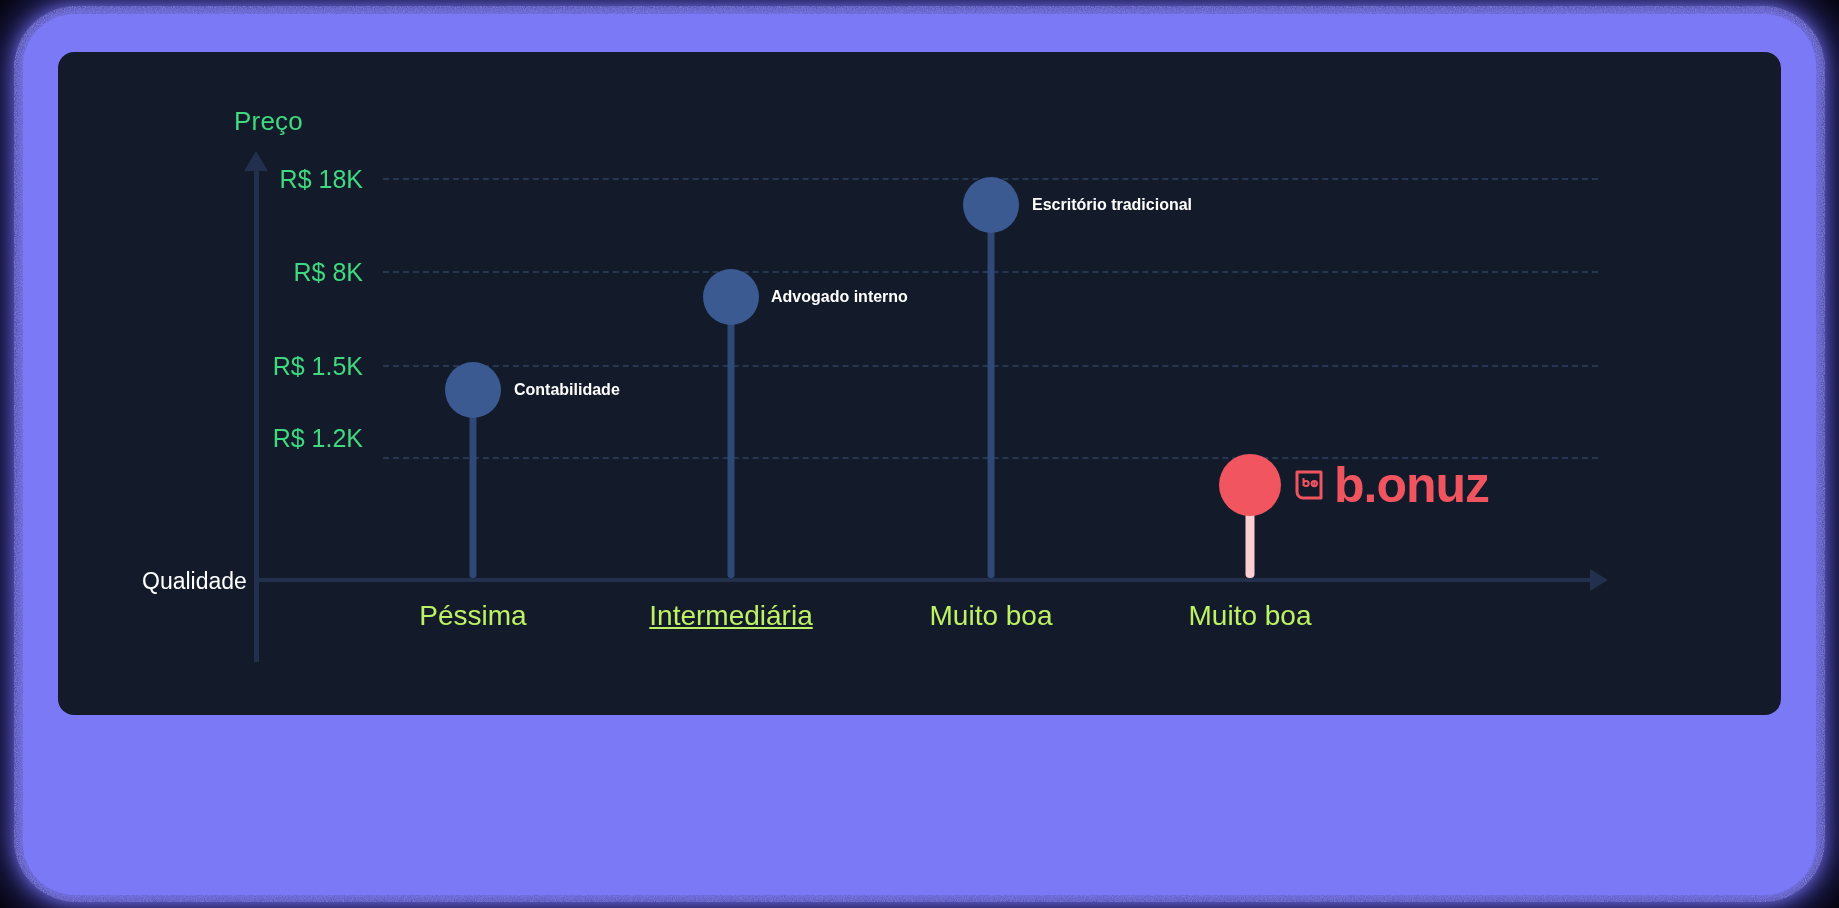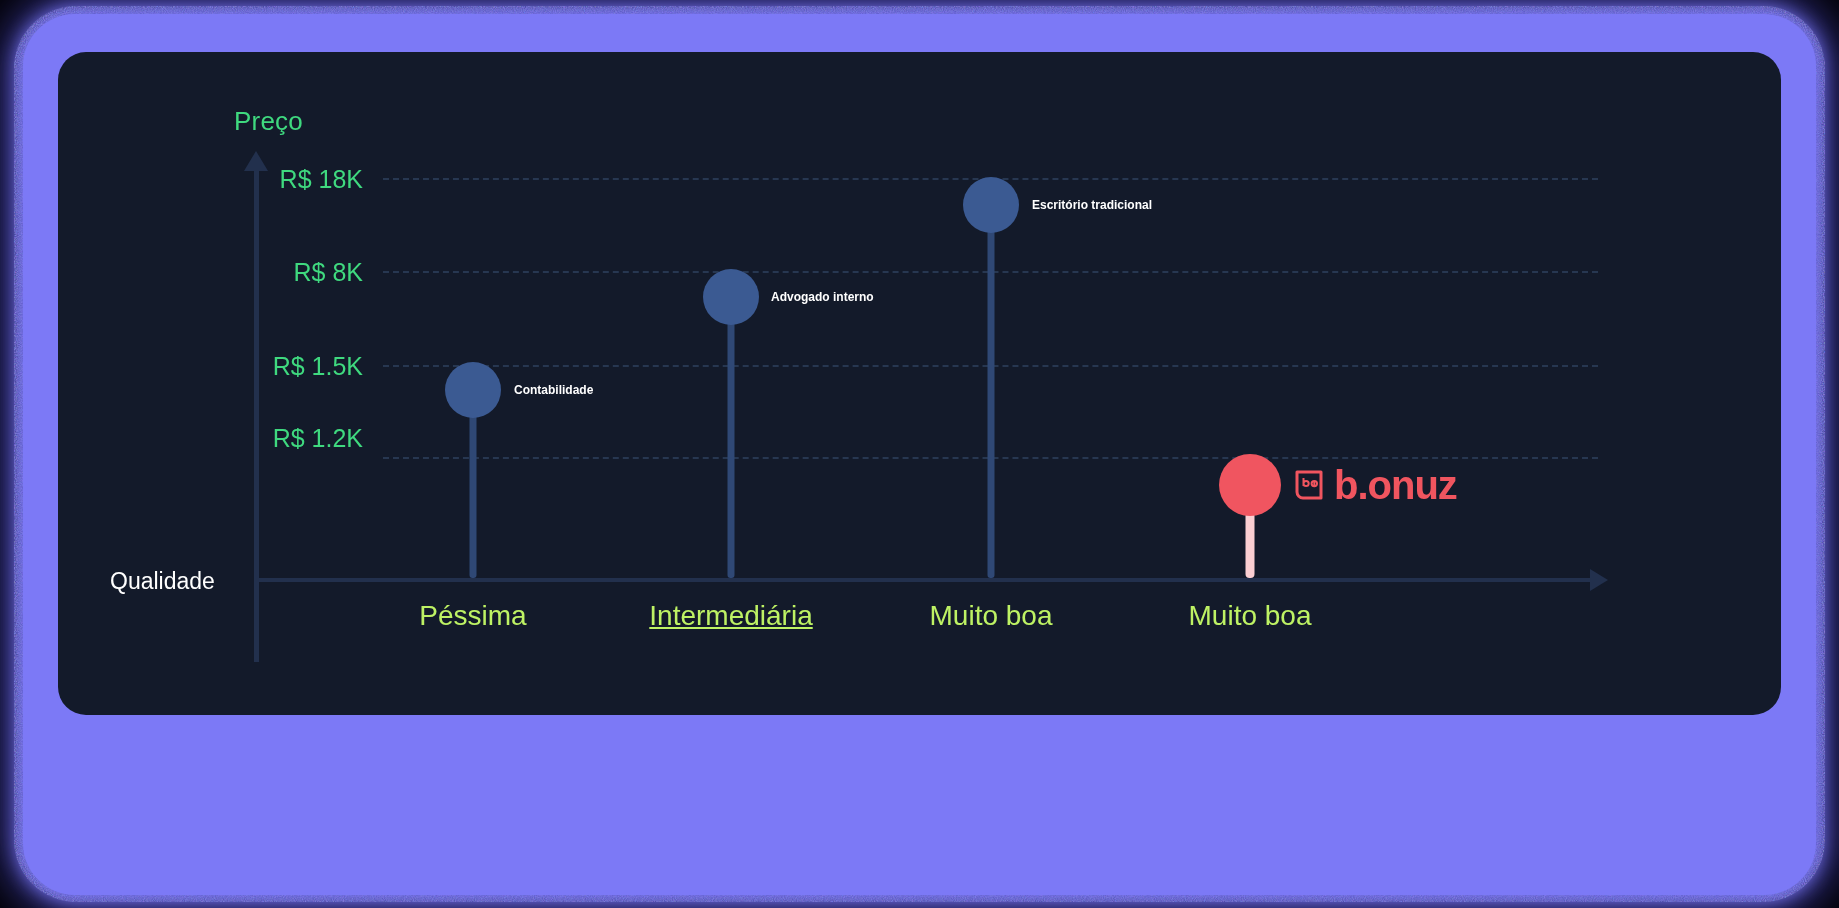--- a/index.html
+++ b/index.html
@@ -43,21 +43,21 @@
       0 0 40px 14px rgba(100,96,240,0.55),
       0 0 70px 26px rgba(80,76,230,0.28);
   }
 
   .panel {
     position: absolute;
     left: 58px;
     top: 52px;
     width: 1723px;
     height: 663px;
-    border-radius: 28px;
+    border-radius: 16px;
     background: #131a2a;
     overflow: hidden;
   }
 
   
   .chart {
     position: absolute;
     left: 0; top: 0;
     width: 1723px;
     height: 663px;
@@ -69,20 +69,21 @@
     font-size: 26px;
     letter-spacing: 0.2px;
     white-space: nowrap;
   }
 
   .xlabel-title {
     position: absolute;
     color: #ffffff;
     font-size: 23px;
     white-space: nowrap;
+    margin-left: 32px;
   }
 
   .y-axis-line {
     position: absolute;
     width: 5px;
     background: #22304d;
   }
   .y-axis-head {
     position: absolute;
     width: 0; height: 0;
@@ -146,38 +147,38 @@
     background: #3b5a92;
     transform: translate(-50%, -50%);
   }
   .dot.accent {
     background: #f05560;
   }
 
   .point-label {
     position: absolute;
     color: #ffffff;
-    font-size: 12px;
+    font-size: 16px;
     font-weight: bold;
     white-space: nowrap;
     transform: translateY(-50%);
   }
 
   
   .brand {
     position: absolute;
     display: flex;
     align-items: center;
     gap: 10px;
     transform: translateY(-50%);
   }
   .brand-mark { display: block; }
   .brand-word {
     color: #f0555f;
-    font-size: 40px;
+    font-size: 50px;
     font-weight: bold;
     letter-spacing: -1px;
     line-height: 1;
     white-space: nowrap;
   }
 </style>
 </head>
 <body>
 
 <div id="screen">

